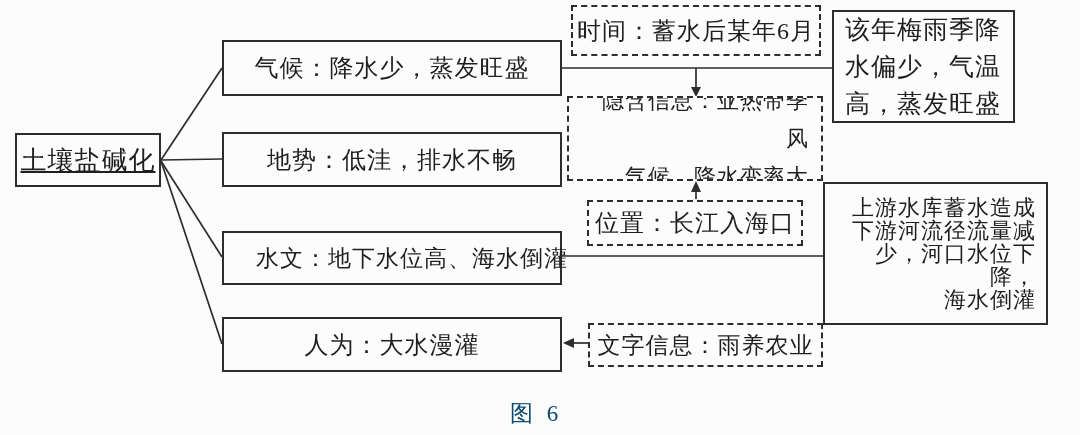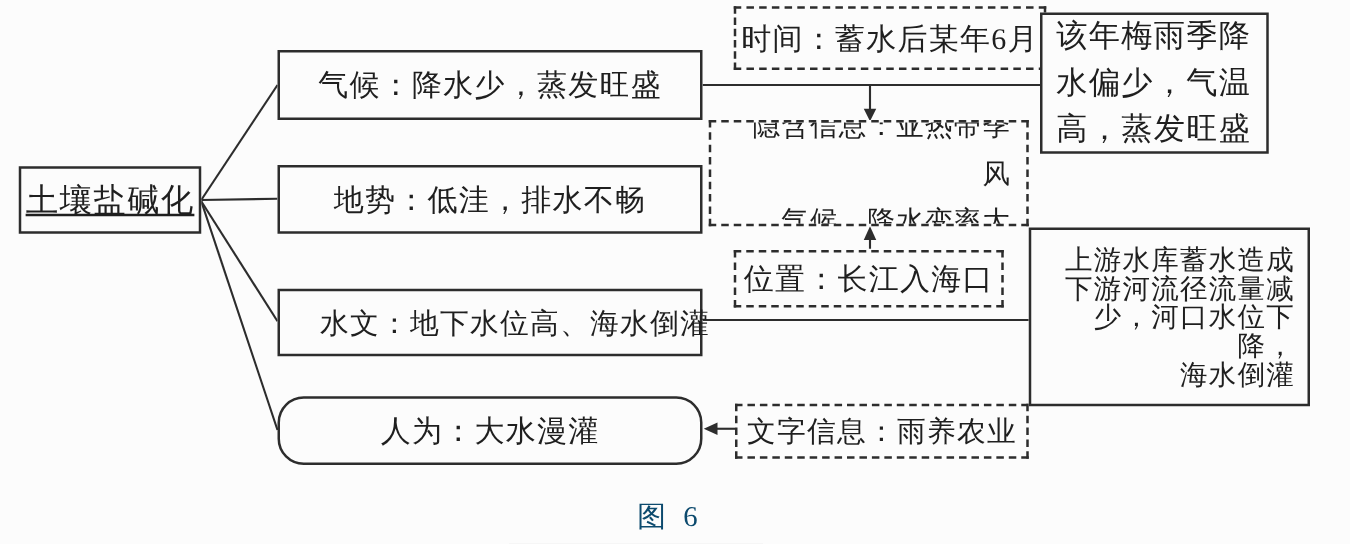--- a/index.html
+++ b/index.html
@@ -35,23 +35,23 @@
     letter-spacing:1px;
     overflow:hidden;
   }
   
   .root-box{left:15px;top:133px;width:146px;height:54px;font-size:26px;text-decoration:underline;}
   
   .factor{left:222px;width:340px;font-size:24px;}
   .factor-0{top:40px;height:56px;}
   .factor-1{top:132px;height:55px;}
   .factor-2{top:231px;height:54px;font-size:23px;padding-left:40px;}
-  .factor-3{top:317px;height:55px;border-radius:21px;}
+  .factor-3{top:317px;height:55px;}
   
-  .clue-0{left:571px;top:5px;width:250px;height:51px;font-size:24px;margin-left:16px;}
+  .clue-0{left:571px;top:5px;width:250px;height:51px;font-size:24px;}
   .clue-1{left:567px;top:96px;width:256px;height:85px;font-size:22px;line-height:38px;padding:0 12px;}
   .clue-2{left:587px;top:200px;width:216px;height:46px;font-size:24px;}
   .clue-3{left:588px;top:323px;width:235px;height:44px;font-size:23px;}
   
   .note-0{left:832px;top:10px;width:183px;height:113px;font-size:25px;line-height:37px;padding:0 11px;}
   .note-1{left:823px;top:182px;width:225px;height:143px;font-size:22px;line-height:23px;padding:0 10px;}
   .caption{
     position:absolute;left:436px;top:398px;width:200px;
     text-align:center;font-size:23px;letter-spacing:4px;color:#0c4a6e;
   }

